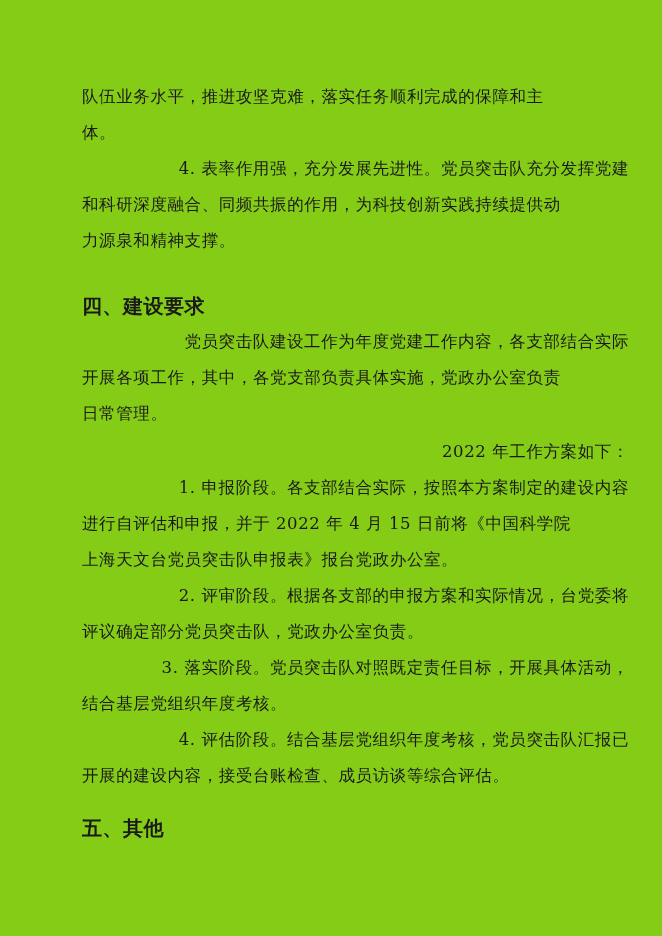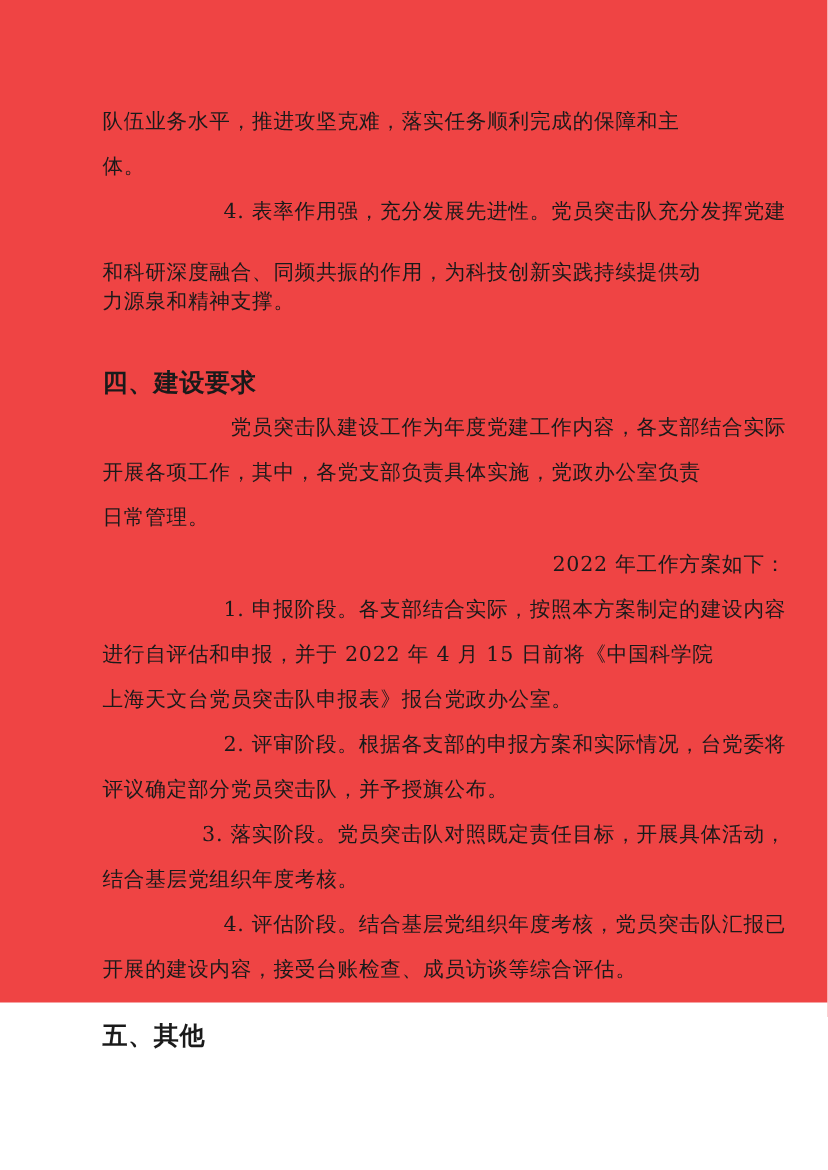--- a/index.html
+++ b/index.html
@@ -1,49 +1,49 @@
 <!DOCTYPE html>
 <html><head>
 <meta charset="utf-8">
 <style>
   html, body { margin: 0; padding: 0; background: #ffffff; }
   body { width: 662px; height: 936px; position: relative; overflow: hidden;
          font-family: "DejaVu Serif", "Liberation Serif", serif; color: #1a1a1a; }
-  .page { position: absolute; left: 0; top: 0; width: 662px; height: 802px; background: #ef4444; }
+  .page { position: absolute; left: 0; top: 0; width: 662px; height: 936px; background: #84cc16; }
   .line { position: absolute; left: 82px; width: 500px; font-size: 16.5px; line-height: 20px;
           white-space: nowrap; letter-spacing: 0.6px; }
   .indent { left: 129px; text-align: right; }
   .heading { font-family: "DejaVu Sans", "Liberation Sans", sans-serif; font-weight: bold;
              font-size: 20px; letter-spacing: 0.5px; }
 </style>
 </head>
 <body>
 
 <div class="page">
   <div class="line" style="top:87px">队伍业务水平，推进攻坚克难，落实任务顺利完成的保障和主</div>
   <div class="line" style="top:123px">体。</div>
 
   <div class="line indent" style="top:159px">4. 表率作用强，充分发展先进性。党员突击队充分发挥党建</div>
-  <div class="line" style="top:208px">和科研深度融合、同频共振的作用，为科技创新实践持续提供动</div>
+  <div class="line" style="top:195px">和科研深度融合、同频共振的作用，为科技创新实践持续提供动</div>
   <div class="line" style="top:231px">力源泉和精神支撑。</div>
 
   <div class="line heading" style="top:296px">四、建设要求</div>
 
   <div class="line indent" style="top:332px">党员突击队建设工作为年度党建工作内容，各支部结合实际</div>
   <div class="line" style="top:404px">日常管理。</div>
   <div class="line" style="top:368px">开展各项工作，其中，各党支部负责具体实施，党政办公室负责</div>
 
   <div class="line indent" style="top:442px">2022 年工作方案如下：</div>
 
   <div class="line indent" style="top:478px">1. 申报阶段。各支部结合实际，按照本方案制定的建设内容</div>
   <div class="line" style="top:514px">进行自评估和申报，并于 2022 年 4 月 15 日前将《中国科学院</div>
   <div class="line" style="top:550px">上海天文台党员突击队申报表》报台党政办公室。</div>
 
   <div class="line indent" style="top:586px">2. 评审阶段。根据各支部的申报方案和实际情况，台党委将</div>
-  <div class="line" style="top:622px">评议确定部分党员突击队，并予授旗公布。</div>
+  <div class="line" style="top:622px">评议确定部分党员突击队，党政办公室负责。</div>
 
   <div class="line indent" style="top:658px">3. 落实阶段。党员突击队对照既定责任目标，开展具体活动，</div>
   <div class="line" style="top:694px">结合基层党组织年度考核。</div>
 
   <div class="line indent" style="top:730px">4. 评估阶段。结合基层党组织年度考核，党员突击队汇报已</div>
   <div class="line" style="top:766px">开展的建设内容，接受台账检查、成员访谈等综合评估。</div>
 
   <div class="line heading" style="top:818px">五、其他</div>
 </div>
 

